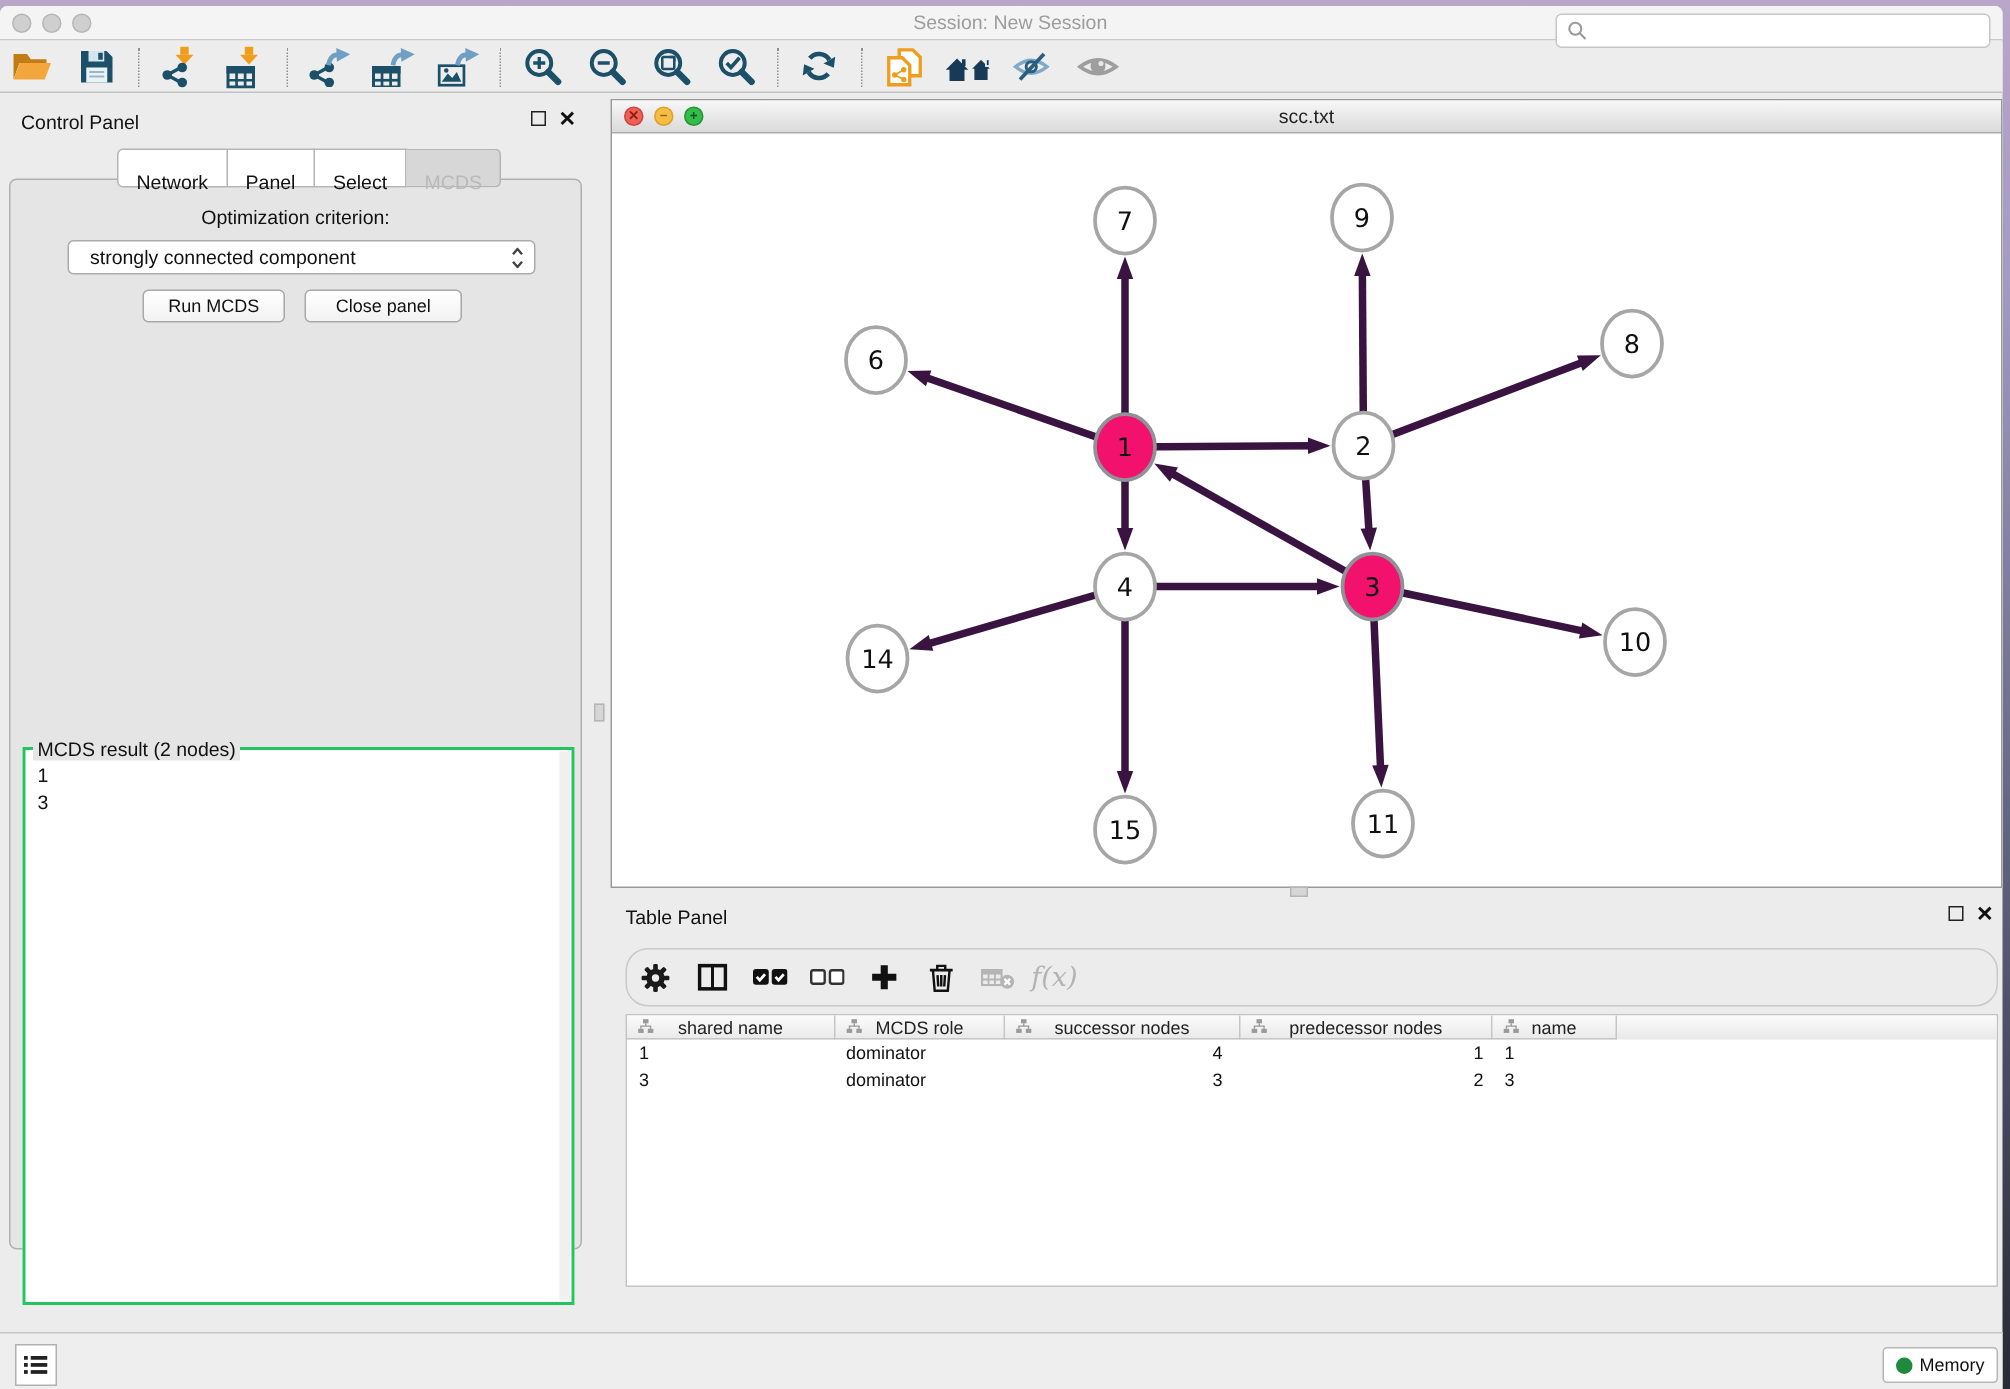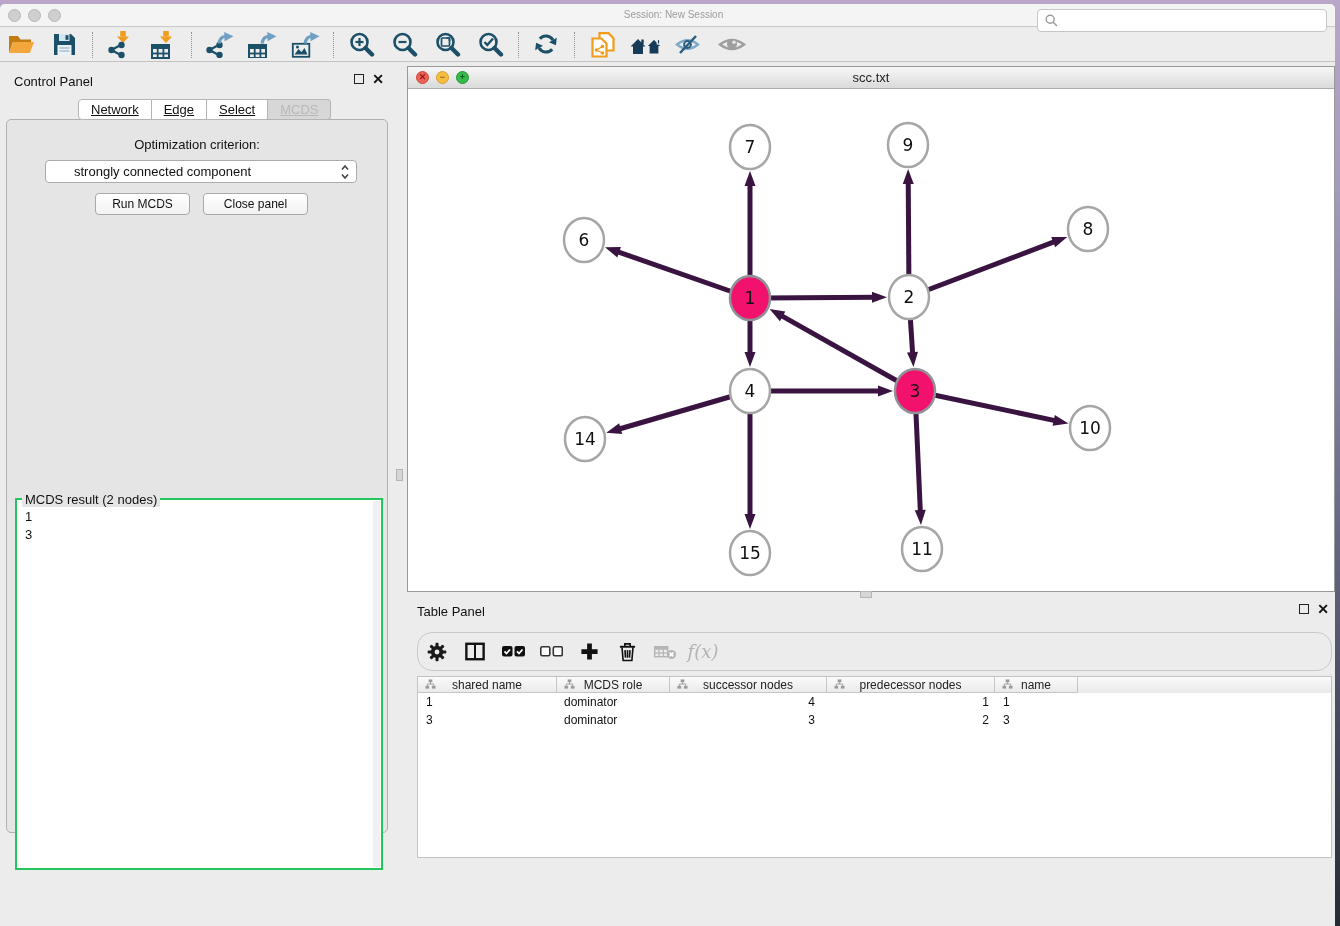--- a/index.html
+++ b/index.html
@@ -1,43 +1,43 @@
 <!DOCTYPE html>
 <html><head>
 <meta charset="utf-8">
 <style>
 *{margin:0;padding:0;box-sizing:border-box;}
 body{width:1340px;height:926px;font-family:"Liberation Sans",sans-serif;overflow:hidden;}
 #desktop{position:relative;width:1340px;height:926px;background:linear-gradient(180deg,#b9a6c9 0%,#a39cbd 20%,#6a6c88 55%,#262a34 100%);}
 #window{position:absolute;left:0;top:4px;width:1335px;height:922px;background:#ececec;border-radius:5px 5px 0 0;}
 
 #titlebar{position:absolute;left:0;top:0;width:100%;height:23px;background:#f4f4f4;border-bottom:1px solid #c9c9c9;border-radius:5px 5px 0 0;}
-#titlebar .title{text-align:center;line-height:22px;font-size:10px;color:#9c9c9c;padding-left:12px;}
+#titlebar .title{text-align:center;line-height:22px;font-size:13px;color:#9c9c9c;padding-left:12px;}
 .traffic{position:absolute;top:5px;left:8px;display:flex;gap:7px;}
 .tl{width:13px;height:13px;border-radius:50%;}
 .tl.inactive{background:#cfcfcf;border:1px solid #b7b7b7;}
 
 #toolbar{position:absolute;left:0;top:24px;width:100%;height:34px;background:#ededed;border-bottom:1px solid #c2c2c2;display:flex;align-items:center;}
 .tbtn{width:43px;height:32px;display:flex;align-items:center;justify-content:center;flex:none;}
 .tsep{width:1px;height:26px;border-left:1px dotted #8f8f8f;margin:0 6px;flex:none;}
 #search{position:absolute;right:8px;top:5px;width:290px;height:23px;background:#fff;border:1px solid #c6c6c6;border-radius:4px;display:flex;align-items:center;padding-left:7px;}
 
 #control-panel{position:absolute;left:4px;top:62px;width:386px;height:818px;}
 .panel-header{position:absolute;left:10px;top:8px;font-size:13px;color:#111;}
 .panel-icons{position:absolute;right:6px;top:8px;display:flex;gap:8px;align-items:center;}
 .float-icon{width:10px;height:10px;border:1.6px solid #222;}
 .close-icon{font-size:14px;font-weight:bold;color:#111;line-height:10px;}
 #cp-tabs{position:absolute;left:74px;top:33px;display:flex;height:21px;z-index:2;}
-.tab{border:1px solid #b4b4b4;border-left:none;background:#fff;font-size:13px;color:#111;padding:0 12px;line-height:19px;text-decoration:underline;}
+.tab{border:1px solid #b4b4b4;border-left:none;background:#fff;font-size:13px;color:#111;padding:12px 12px;line-height:19px;}
 .tab:first-child{border-left:1px solid #b4b4b4;border-radius:4px 0 0 4px;}
 .tab:last-child{border-radius:0 4px 4px 0;}
 .tab.sel{background:#d7d7d7;color:#b9b9b9;}
 #cp-content{position:absolute;left:2px;top:53px;width:382px;height:714px;background:#e5e5e5;border:1px solid #b0b0b0;border-radius:5px;}
 .opt-label{margin-top:17px;text-align:center;font-size:13px;color:#111;}
-#dropdown{position:absolute;left:38px;top:40px;width:312px;height:23px;background:#fff;border:1px solid #ababab;border-radius:4px;font-size:13px;line-height:21px;padding-left:28px;color:#111;}
+#dropdown{position:absolute;left:38px;top:40px;width:312px;height:23px;background:#fff;border:1px solid #ababab;border-radius:4px;font-size:13px;line-height:21px;padding-left:14px;color:#111;}
 #dd-arrows{position:absolute;right:7px;top:4px;}
 .btn{position:absolute;top:73px;height:22px;background:linear-gradient(#ffffff,#f2f2f2);border:1px solid #a9a9a9;border-radius:4px;font-size:12px;color:#111;text-align:center;line-height:20px;}
 #run-btn{left:88px;width:95px;}
 #close-btn{left:196px;width:105px;}
 #result-box{position:absolute;left:8px;top:378px;width:368px;height:372px;border:2px solid #22c55e;background:#fff;}
 #result-box .legend{position:absolute;top:-8px;left:5px;background:#e5e5e5;padding:0 3px;font-size:13px;color:#111;}
 #result-lines{position:absolute;left:8px;top:8px;font-size:13px;line-height:18px;color:#111;}
 #result-scroll{position:absolute;right:1px;top:1px;bottom:1px;width:7px;background:#f0f0f0;}
 
 #v-knob{position:absolute;left:396px;top:465px;width:7px;height:12px;background:#d6d6d6;border:1px solid #b5b5b5;}
@@ -278,21 +278,21 @@
     </div>
 
     <div id="control-panel">
       <div class="panel-header">Control Panel</div>
       <div class="panel-icons">
         <div class="float-icon"></div>
         <div class="close-icon">✕</div>
       </div>
       <div id="cp-tabs">
           <div class="tab">Network</div>
-          <div class="tab">Edge</div>
+          <div class="tab">Panel</div>
           <div class="tab">Select</div>
           <div class="tab sel">MCDS</div>
         </div>
       <div id="cp-content">
         <div class="opt-label">Optimization criterion:</div>
         <div id="dropdown">
           <span>strongly connected component</span>
           <svg id="dd-arrows" width="8" height="14" viewBox="0 0 8 14">
             <path d="M1 4.5 L4 1 L7 4.5" fill="none" stroke="#444" stroke-width="1.6"></path>
             <path d="M1 9.5 L4 13 L7 9.5" fill="none" stroke="#444" stroke-width="1.6"></path>
@@ -534,15 +534,33 @@
               <div class="td" style="width: 139px; text-align: left; padding-left: 8px; padding-right: 0px;">3</div>
               <div class="td" style="width: 113px; text-align: left; padding-left: 7px; padding-right: 0px;">dominator</div>
               <div class="td" style="width: 157px; text-align: right; padding-left: 0px; padding-right: 12px;">3</div>
               <div class="td" style="width: 168px; text-align: right; padding-left: 0px; padding-right: 6px;">2</div>
               <div class="td" style="width: 83px; text-align: left; padding-left: 8px; padding-right: 0px;">3</div>
             </div>
           </div>
       </div>
     </div>
 
+    <div id="status">
+      <div id="list-btn">
+        <svg width="16" height="14" viewBox="0 0 16 14">
+          <g fill="#222">
+              <rect x="0" y="1" width="2.5" height="2.5"></rect>
+              <rect x="0" y="5.7" width="2.5" height="2.5"></rect>
+              <rect x="0" y="10.4" width="2.5" height="2.5"></rect>
+              <rect x="4.5" y="1" width="11" height="2.5"></rect>
+              <rect x="4.5" y="5.7" width="11" height="2.5"></rect>
+              <rect x="4.5" y="10.4" width="11" height="2.5"></rect>
+            </g>
+        </svg>
+      </div>
+      <div id="memory-btn">
+        <div class="green-dot"></div>
+        <span>Memory</span>
+      </div>
+    </div>
 
   </div>
 </div>
 
 </body></html>

